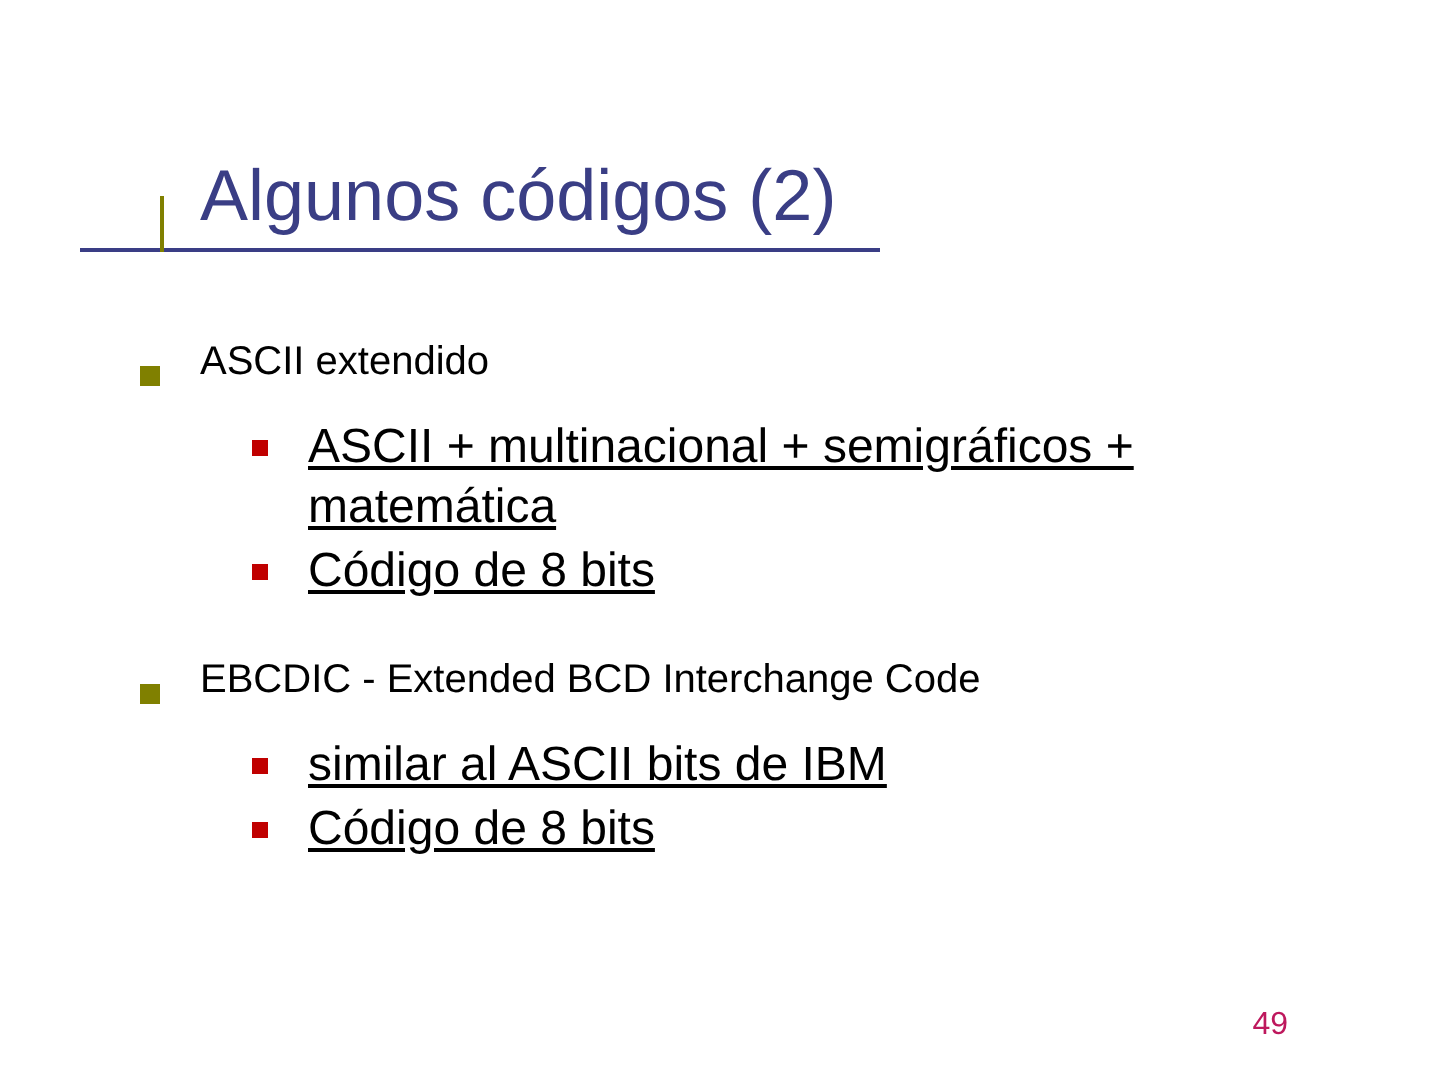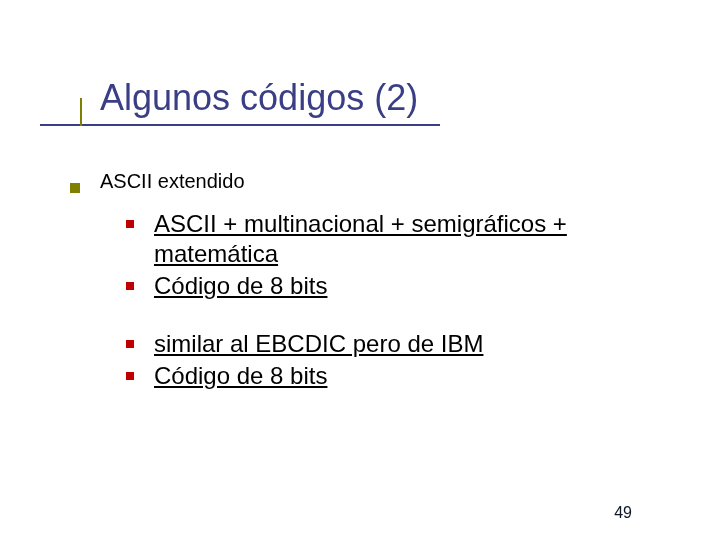--- a/index.html
+++ b/index.html
@@ -84,24 +84,24 @@
   .bullet-small {
     position: absolute;
     left: 0;
     top: 11px;
     width: 8px;
     height: 8px;
     background: #c00000;
   }
   .page-number {
     position: absolute;
-    right: 32px;
+    right: 20px;
     bottom: 18px;
     font-size: 16px;
-    color: #0f172a;
+    color: #be185d;
   }
 </style>
 </head>
 <body>
 
 <div class="slide">
 
   <div class="title-wrap">
     <div class="title">Algunos códigos (2)</div>
     <div class="title-rule"></div>
@@ -118,24 +118,28 @@
       <div class="l2">
         <span class="bullet-small"></span>
         <span>ASCII + multinacional + semigráficos + matemática</span>
       </div>
       <div class="l2">
         <span class="bullet-small"></span>
         <span>Código de 8 bits</span>
       </div>
     </div>
 
+    <div class="l1">
+      <span class="bullet-big"></span>
+      <span>EBCDIC - Extended BCD Interchange Code</span>
+    </div>
     <div class="l2-group">
       <div class="l2">
         <span class="bullet-small"></span>
-        <span>similar al EBCDIC pero de IBM</span>
+        <span>similar al ASCII bits de IBM</span>
       </div>
       <div class="l2">
         <span class="bullet-small"></span>
         <span>Código de 8 bits</span>
       </div>
     </div>
 
   </div>
 
   <div class="page-number">49</div>

